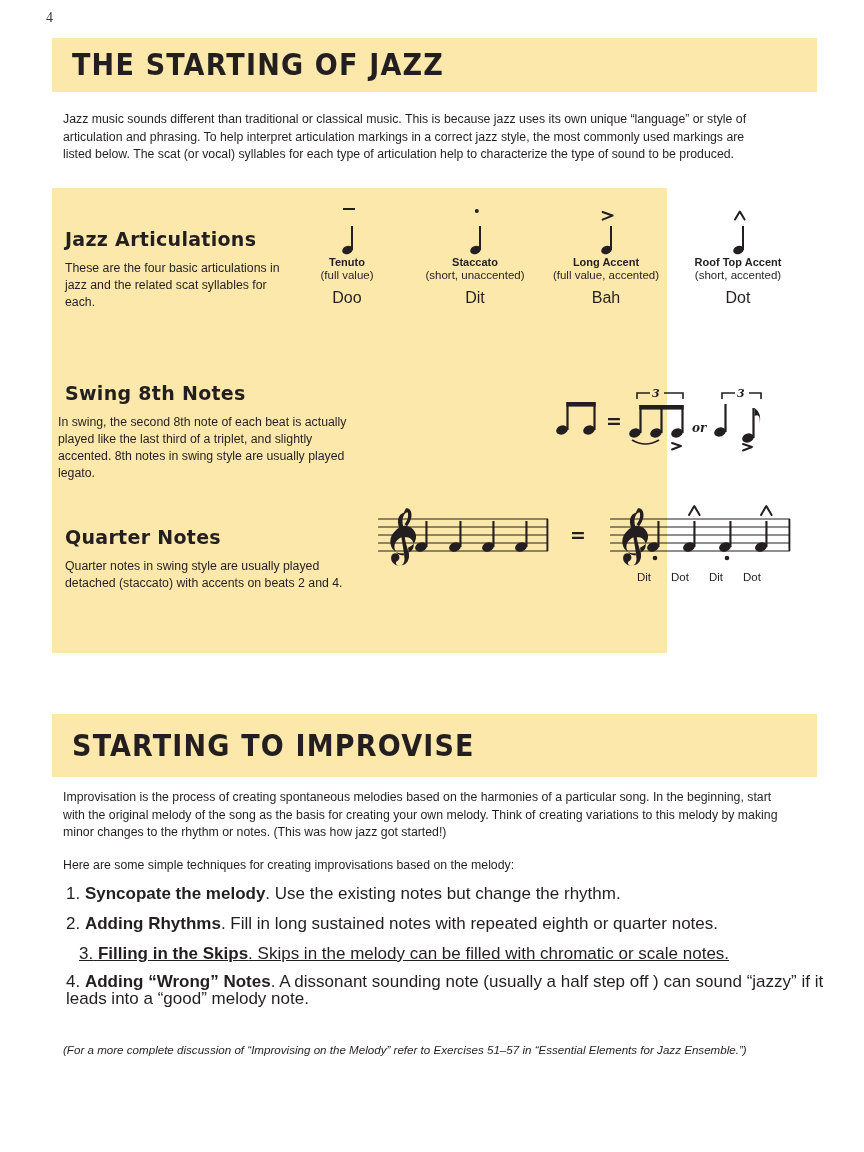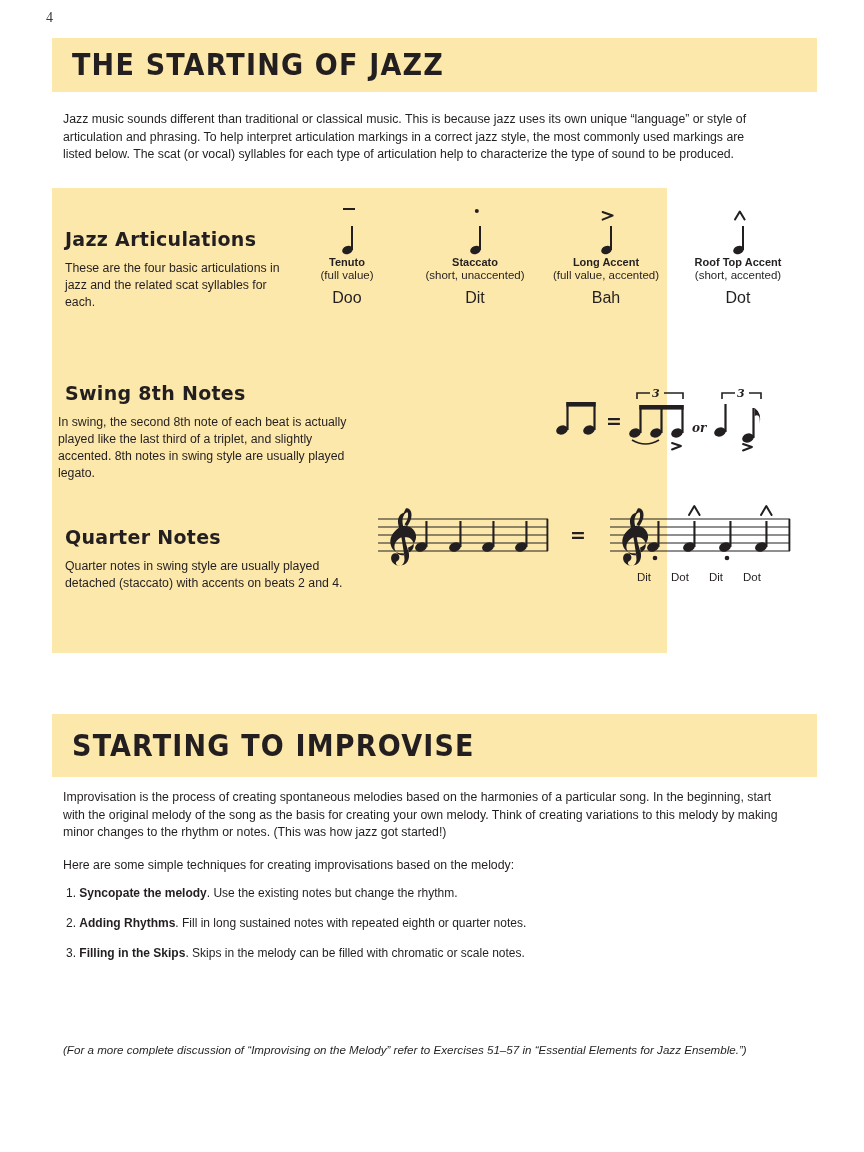--- a/index.html
+++ b/index.html
@@ -104,21 +104,21 @@
 
   
   .fig{position:absolute;}
   .scatlab{
     position:absolute;font-size:11.5px;color:#231f20;text-align:center;width:34px;
   }
 
   
   .list-intro{position:absolute;font-size:12.3px;color:#231f20;}
   .li{
-    position:absolute;font-size:12px;color:#231f20;line-height:17px;
+    position:absolute;font-size:17px;color:#231f20;line-height:17px;
   }
   .li b{font-weight:bold;}
   .footnote{
     position:absolute;font-size:11.6px;font-style:italic;color:#231f20;
   }
 </style>
 </head>
 <body>
 
 <div class="page">
@@ -330,21 +330,25 @@
   <div class="li" style="left:66px;top:885px;width:740px;">
     <span>1.</span>
     <b>Syncopate the melody</b><span>.  Use the existing notes but change the rhythm.</span>
   </div>
 
   <div class="li" style="left:66px;top:915px;width:740px;">
     <span>2.</span>
     <b>Adding Rhythms</b><span>.  Fill in long sustained notes with repeated eighth or quarter notes.</span>
   </div>
 
-  <div class="li" style="left:66px;top:945px;width:740px;">
+  <div class="li" style="left:79px;top:945px;width:740px;text-decoration:underline;">
     <span>3.</span>
     <b>Filling in the Skips</b><span>.  Skips in the melody can be filled with chromatic or scale notes.</span>
   </div>
 
+  <div class="li" style="left:66px;top:973px;width:760px;">
+    <span>4.</span>
+    <b>Adding “Wrong” Notes</b><span>.  A dissonant sounding note (usually a half step off ) can sound “jazzy” if it leads into a “good” melody note.</span>
+  </div>
 
   <div class="footnote" style="left:63px;top:1043px;width:760px;">(For a more complete discussion of “Improvising on the Melody” refer to Exercises 51–57 in “Essential Elements for Jazz Ensemble.”)</div>
 
 </div>
 
 </body></html>

